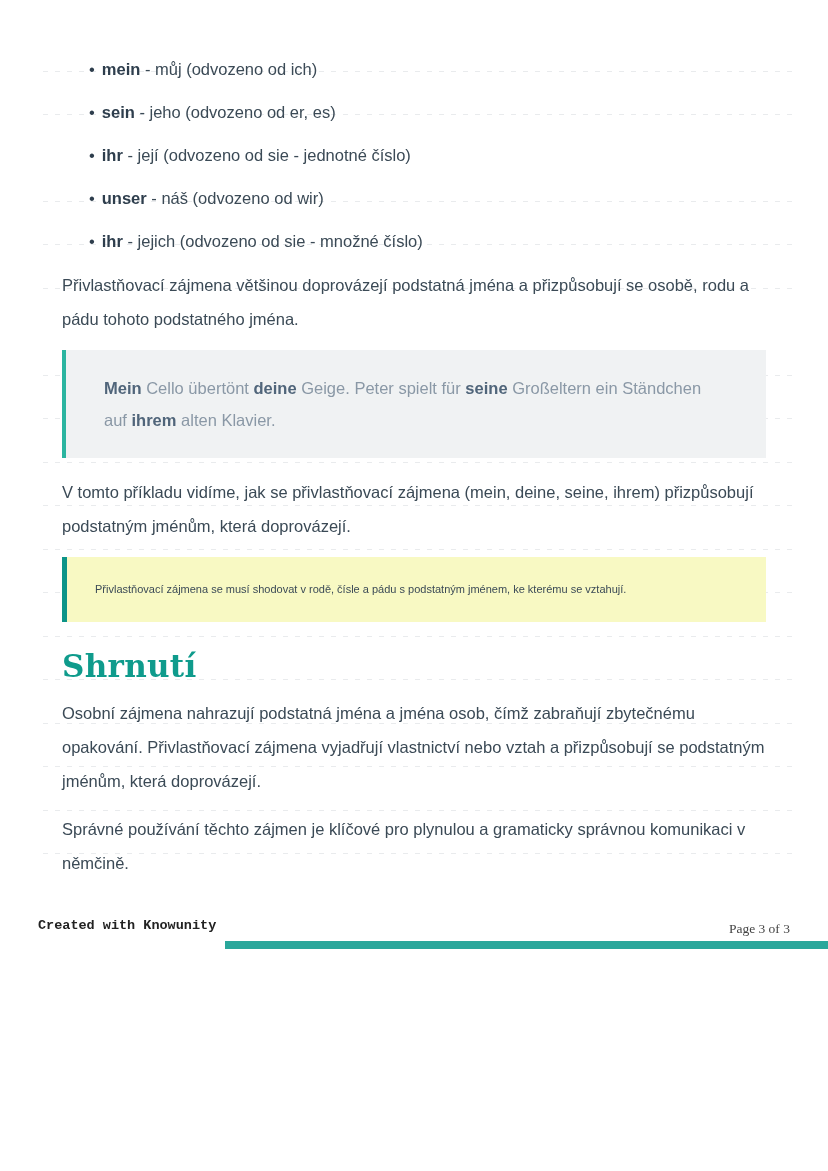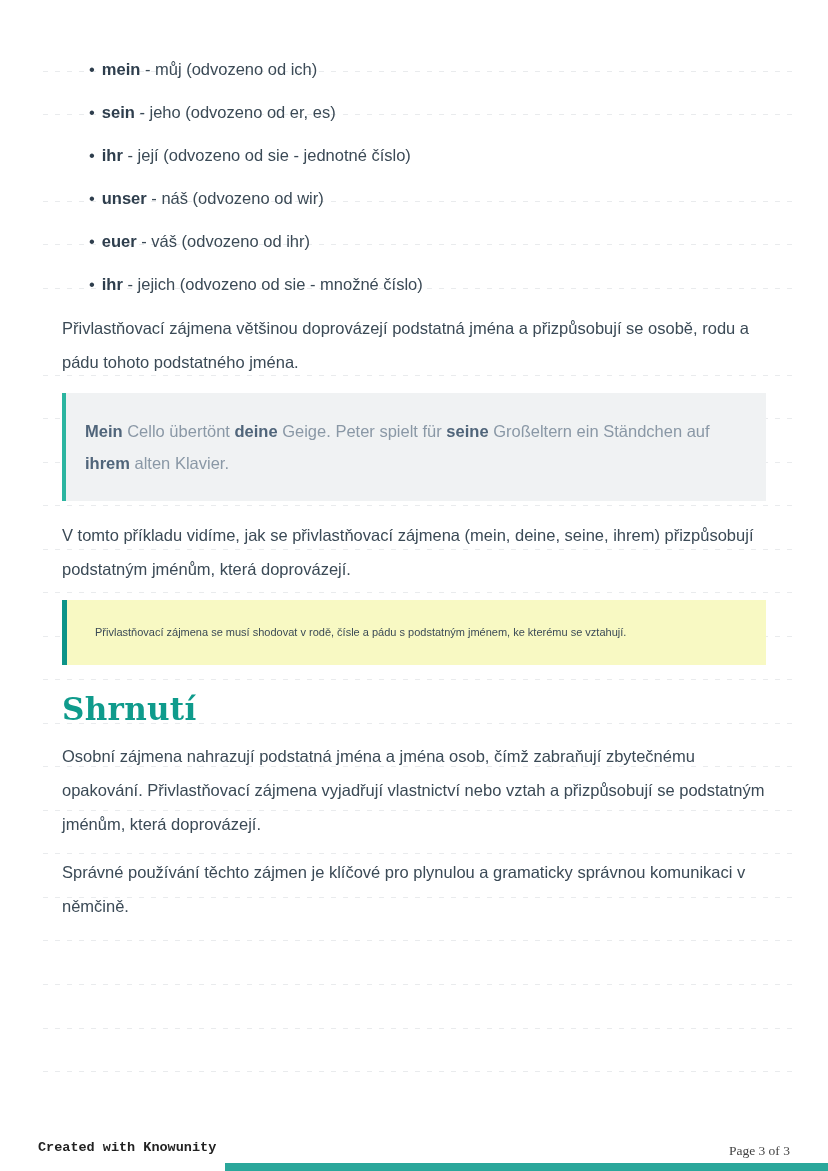--- a/index.html
+++ b/index.html
@@ -1,18 +1,18 @@
 <!DOCTYPE html>
 <html><head>
 <meta charset="utf-8">
 <style>
   html,body { margin:0; padding:0; background:#ffffff; }
   .page {
     position:relative;
-    width:828px; height:1171px;
+    width:828px; height:949px;
     margin:0 auto;
     background:#ffffff;
     font-family:"Liberation Sans", sans-serif;
     color:#3b4a56;
     overflow:hidden;
   }
   
   .ruled {
     position:absolute;
     top:28px; bottom:60px; left:36px; right:34px;
@@ -30,21 +30,21 @@
   .term { font-weight:700; color:#2e3e4d; }
   .rest { color:#3b4a56; }
 
   .para { margin:0 0 14px 0; font-size:16.5px; line-height:34px; }
   .para.first-after-list { margin-top:16px; }
 
   .quote {
     margin:10px 0 17px 0;
     background:#f0f2f3;
     border-left:4px solid #2bb5a0;
-    padding:22px 19px;
+    padding:22px 38px;
   }
   .quote-text { margin:0; font-size:16.5px; line-height:32px; color:#8a98a6; }
   .quote-text .seg-bold { font-weight:700; color:#50657a; }
 
   .note {
     margin:7px 0 26px 0;
     background:#f8f9c3;
     border-left:5px solid #0d9488;
     padding:16px 28px;
   }
@@ -82,21 +82,20 @@
 <div class="page">
   <div class="ruled"></div>
 
   <div class="content">
 
     <ul class="bullets">
       <li><span class="term">mein</span><span class="rest"> - můj (odvozeno od ich)</span></li>
       <li><span class="term">sein</span><span class="rest"> - jeho (odvozeno od er, es)</span></li>
       <li><span class="term">ihr</span><span class="rest"> - její (odvozeno od sie - jednotné číslo)</span></li>
       <li><span class="term">unser</span><span class="rest"> - náš (odvozeno od wir)</span></li>
-      <li><span class="term">euer</span><span class="rest"> - váš (odvozeno od ihr)</span></li>
       <li><span class="term">ihr</span><span class="rest"> - jejich (odvozeno od sie - množné číslo)</span></li>
     </ul>
 
     <p class="para first-after-list">Přivlastňovací zájmena většinou doprovázejí podstatná jména a přizpůsobují se osobě, rodu a pádu tohoto podstatného jména.</p>
 
     <div class="quote">
       <p class="quote-text"><span class="seg-bold">Mein</span><span> Cello übertönt </span><span class="seg-bold">deine</span><span> Geige. Peter spielt für </span><span class="seg-bold">seine</span><span> Großeltern ein Ständchen auf </span><span class="seg-bold">ihrem</span><span> alten Klavier.</span></p>
     </div>
 
     <p class="para">V tomto příkladu vidíme, jak se přivlastňovací zájmena (mein, deine, seine, ihrem) přizpůsobují podstatným jménům, která doprovázejí.</p>

